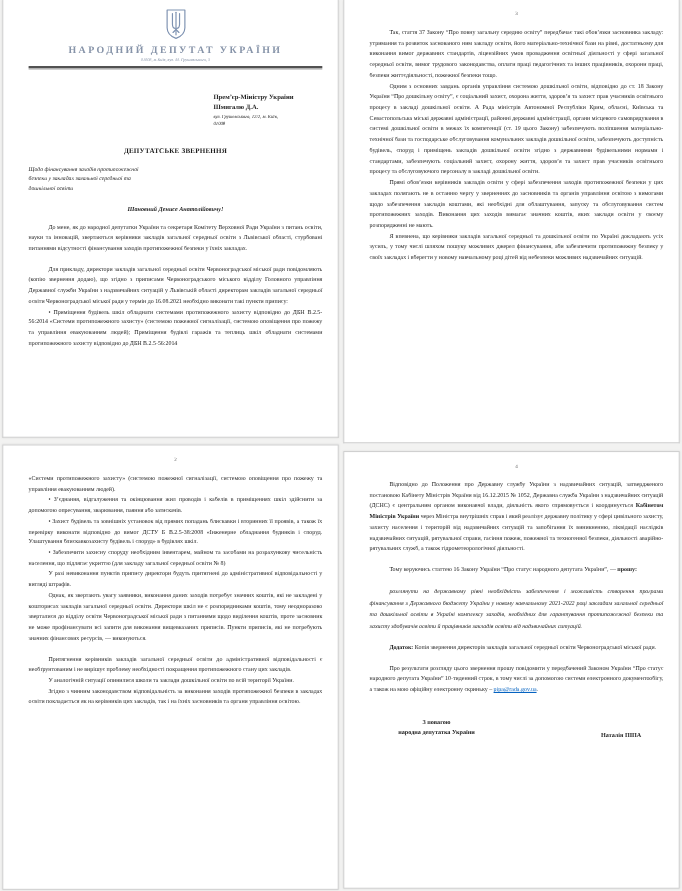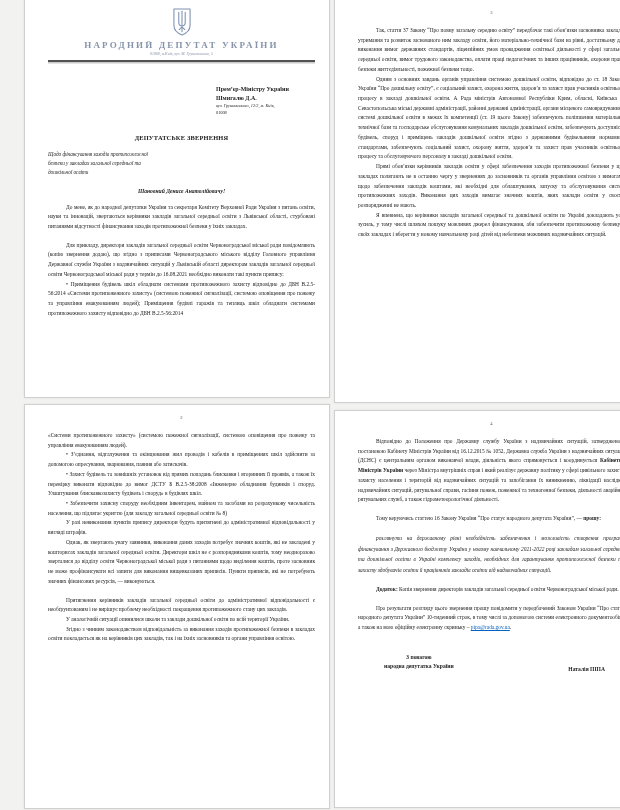--- a/index.html
+++ b/index.html
@@ -8,21 +8,20 @@
     background:#f2f2f1;
     font-family:"Liberation Serif", serif;
     color:#1c1c1c;
   }
   .canvas{position:relative;width:620px;height:810px;overflow:hidden;}
   .page{
     position:absolute;background:#ffffff;
     border:1px solid #d0d0d0;box-sizing:border-box;
     padding:5px 14px 8px 23px;overflow:hidden;
     box-shadow:0 0 2px rgba(0,0,0,0.08);
-    margin-left:22px;
   }
   .page-1{left:2px;top:0;width:306px;height:398px;border-top:none;}
   .page-2{left:2px;top:404px;width:306px;height:405px;}
   .page-3{left:312px;top:0;width:306px;height:403px;border-top:none;}
   .page-4{left:312px;top:410px;width:306px;height:398px;}
 
   .pagenum{text-align:center;font-size:4.6px;color:#555;margin:5px 0 11px;}
 
   
   .emblem{display:flex;justify-content:center;margin-top:3px;}

